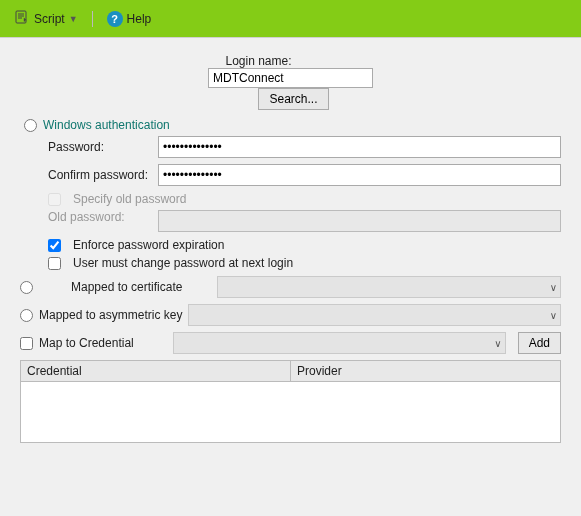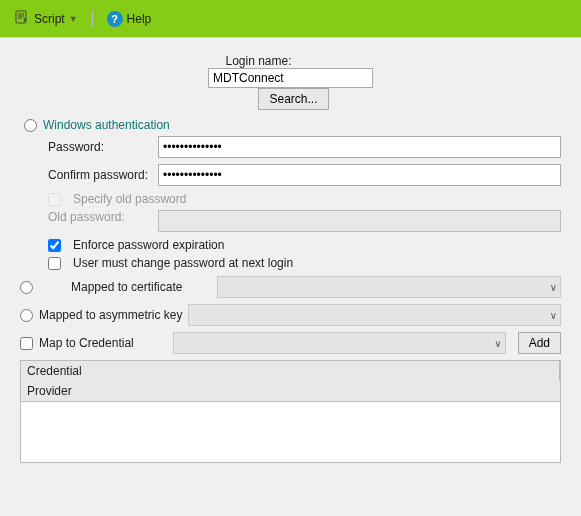--- a/index.html
+++ b/index.html
@@ -190,21 +190,20 @@
     .credentials-table {
       flex: 1;
       border: 1px solid #bbb;
       background: white;
       min-height: 80px;
     }
     .cred-table-header {
       display: flex;
       background: #e8e8e8;
       border-bottom: 1px solid #bbb;
-      flex-direction: column;
     }
     .cred-col {
       flex: 1;
       padding: 3px 6px;
       font-size: 12px;
       color: #222;
       border-right: 1px solid #bbb;
     }
     .cred-col:last-child { border-right: none; }
     .cred-table-body {

